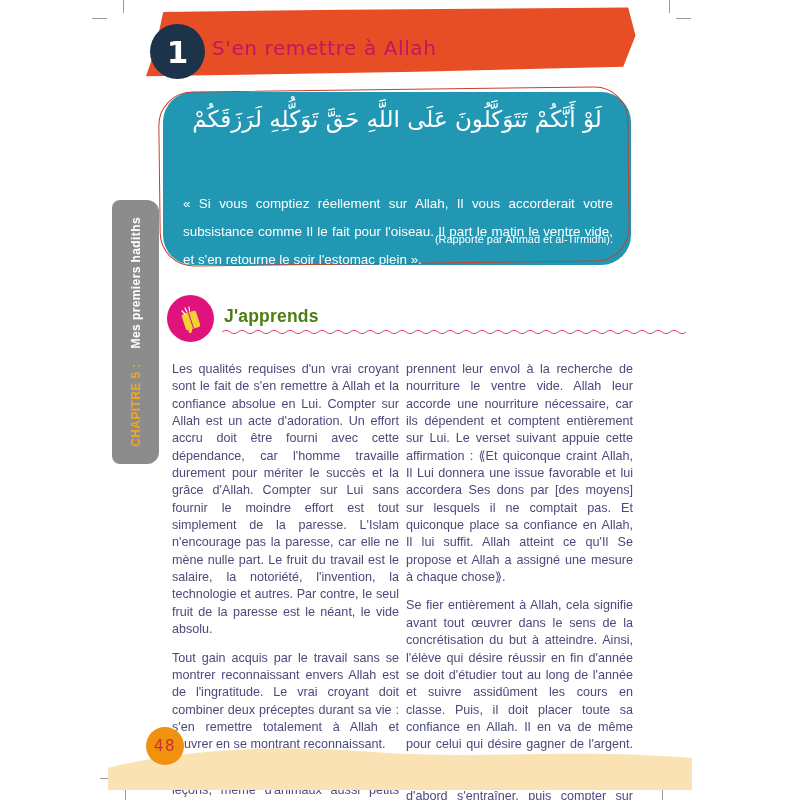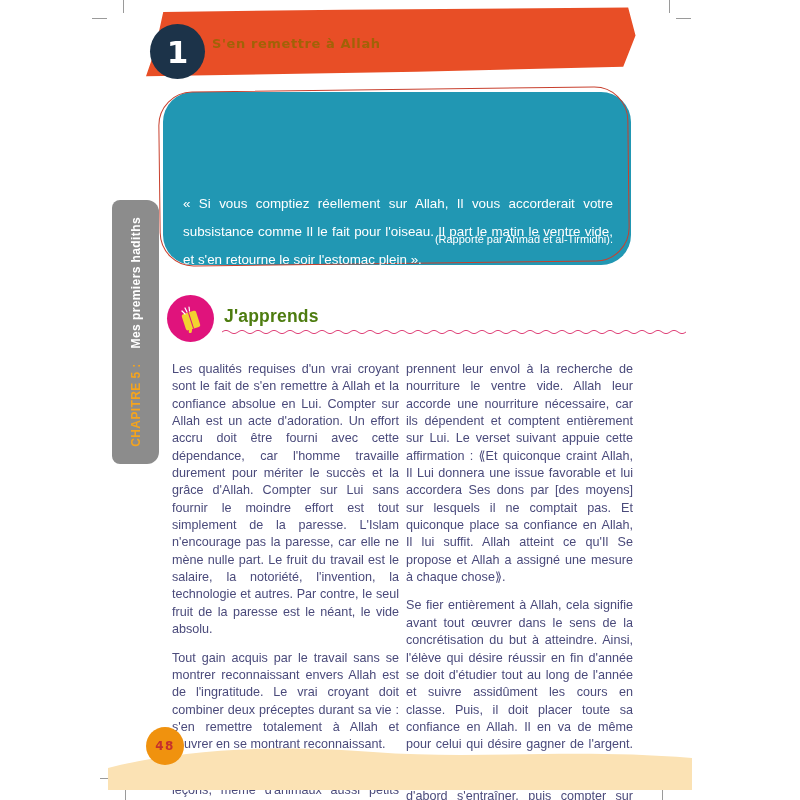--- a/index.html
+++ b/index.html
@@ -8,22 +8,22 @@
 
   
   .crop{position:absolute;background:#9a9a9a;}
 
   
   .banner{position:absolute;left:146px;top:6px;width:492px;height:74px;background:#e84e26;
           clip-path:polygon(3.5% 8%, 1.8% 60%, 0% 95%, 55% 89%, 97% 82%, 99.5% 40%, 98% 2%, 40% 5%);}
   .num-circle{position:absolute;left:150px;top:24px;width:55px;height:55px;border-radius:50%;
           background:#1c3349;color:#fff;display:flex;align-items:center;justify-content:center;
           font-family:"DejaVu Sans", sans-serif;font-weight:bold;font-size:31px;}
-  .banner-title{position:absolute;left:212px;top:36px;width:420px;color:#a16207;
-          font-family:"DejaVu Sans", sans-serif;font-weight:bold;font-size:13px;letter-spacing:.6px;}
+  .banner-title{position:absolute;left:212px;top:36px;width:420px;color:#be185d;
+          font-family:"DejaVu Sans", sans-serif;font-weight:normal;font-size:20px;letter-spacing:.6px;}
 
   
   .hadith-box{position:absolute;left:163px;top:92px;width:468px;height:173px;background:#2197b3;
           border-radius:30px;}
   .hadith-box::before{content:"";position:absolute;inset:-3px 2px 1px -4px;border:1.6px solid #c8402e;
           border-radius:34px;transform:rotate(-.7deg);pointer-events:none;}
   .arabic{position:absolute;left:14px;right:14px;top:6px;height:88px;color:#fff;text-align:center;
           direction:rtl;font-family:"DejaVu Sans", sans-serif;font-size:23px;line-height:42px;}
   .arabic span{display:block;}
   .translation{position:absolute;left:20px;right:18px;top:98px;bottom:8px;margin:0;color:#fff;
@@ -49,21 +49,21 @@
           border-radius:8px 12px 12px 8px;display:flex;align-items:center;justify-content:center;}
   .chapter-tab .vtext{writing-mode:vertical-rl;transform:rotate(180deg);white-space:nowrap;
           font-weight:bold;font-size:12px;letter-spacing:.4px;}
   .chapter-tab .ch{color:#f5a41d;}
   .chapter-tab .ti{color:#ffffff;}
 
   
   .footer-wave{position:absolute;left:108px;top:736px;}
   .page-badge{position:absolute;left:146px;top:727px;width:38px;height:38px;border-radius:50%;
           background:#f0920e;color:#c6302c;display:flex;align-items:center;justify-content:center;
-          font-family:"DejaVu Sans", sans-serif;font-weight:bold;font-size:12px;letter-spacing:1.5px;}
+          font-family:"DejaVu Sans", sans-serif;font-weight:normal;font-size:15px;letter-spacing:1.5px;}
 </style>
 </head>
 <body>
 
 <div class="canvas">
 
   <div class="crop" style="left:123px;top:0;width:1px;height:13px;"></div>
   <div class="crop" style="left:92px;top:18px;width:15px;height:1px;"></div>
   <div class="crop" style="left:669px;top:0;width:1px;height:13px;"></div>
   <div class="crop" style="left:676px;top:18px;width:15px;height:1px;"></div>
@@ -71,20 +71,21 @@
   <div class="crop" style="left:125px;top:784px;width:1px;height:16px;"></div>
   <div class="crop" style="left:668px;top:778px;width:15px;height:1px;"></div>
   <div class="crop" style="left:662px;top:784px;width:1px;height:16px;"></div>
 
   <div class="banner"></div>
   <div class="num-circle">1</div>
   <div class="banner-title">S'en remettre à Allah</div>
 
   <div class="hadith-box">
     <div class="arabic" dir="rtl">
+      <span>لَوْ أَنَّكُمْ تَتَوَكَّلُونَ عَلَى اللَّهِ حَقَّ تَوَكُّلِهِ لَرَزَقَكُمْ</span>
     </div>
     <p class="translation">
       <span>« Si vous comptiez réellement sur Allah, Il vous accorderait votre subsistance comme Il le fait pour l'oiseau. Il part le matin le ventre vide, et s'en retourne le soir l'estomac plein ».</span>
       <span class="src">(Rapporté par Ahmad et al-Tirmidhi).</span>
     </p>
   </div>
 
   <div class="learn-icon">
     <svg width="30" height="30" viewBox="0 0 30 30">
       <g transform="rotate(-18 15 15)">

